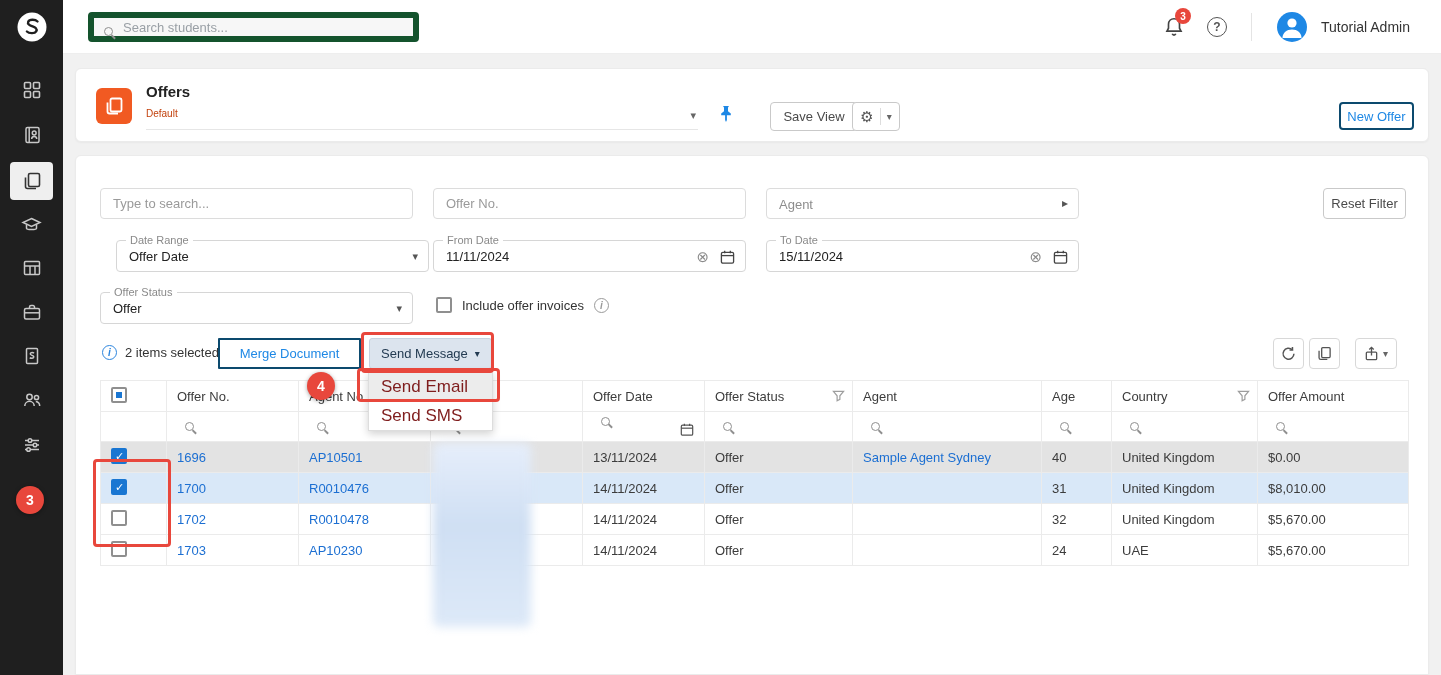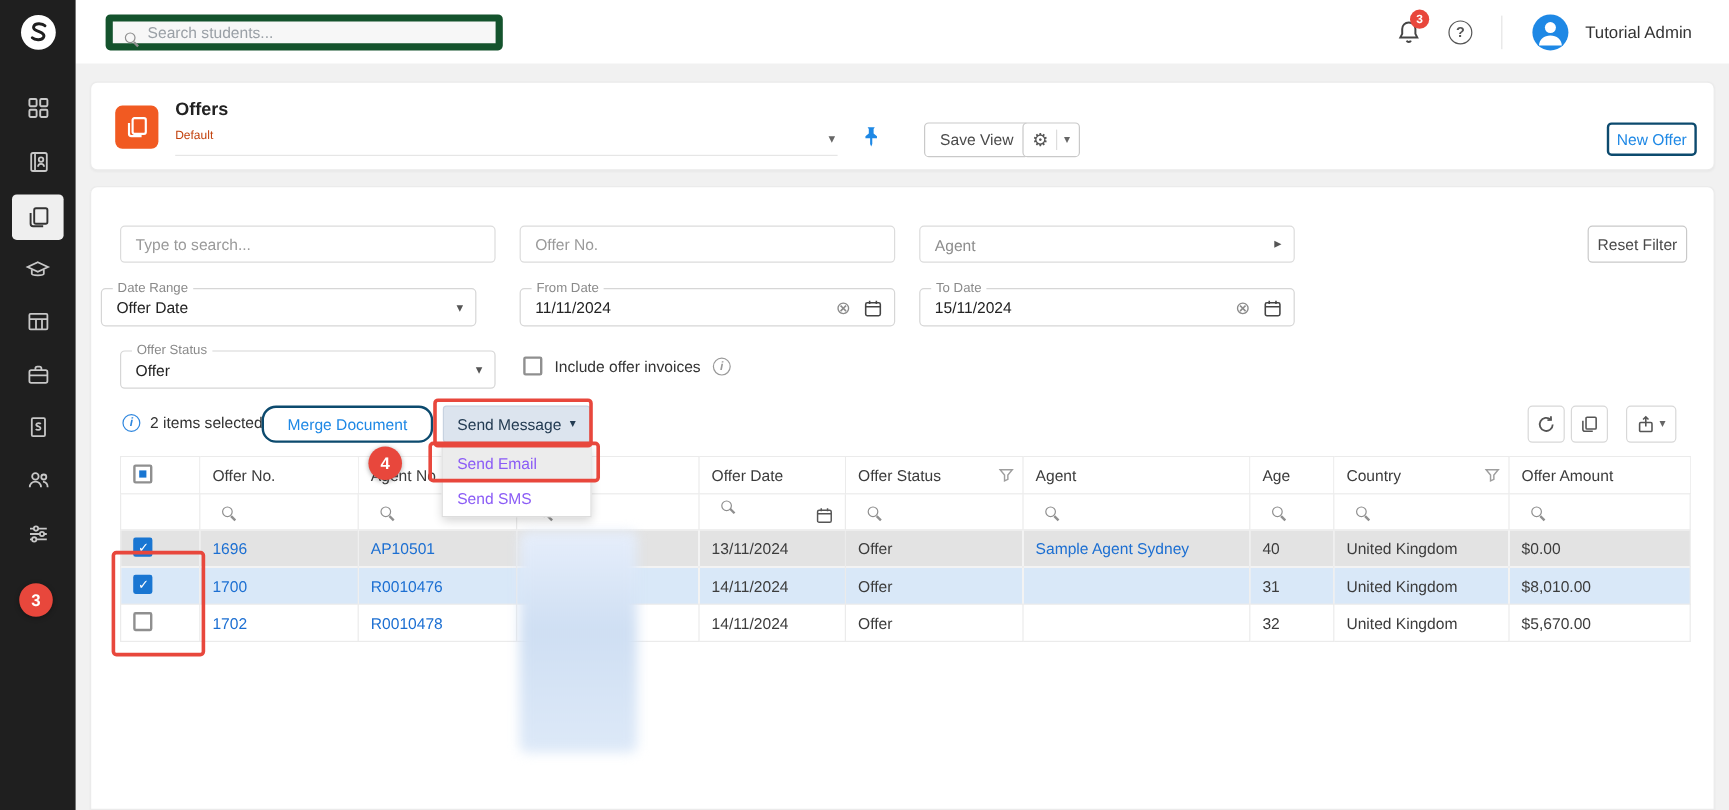--- a/index.html
+++ b/index.html
@@ -63,27 +63,27 @@
   .ofield .cal { position:absolute; right:10px; top:8px; cursor:pointer; }
   .inv-check { position:absolute; left:360px; top:141px; display:flex; align-items:center; gap:10px; }
   .cbx { width:16px; height:16px; border:2px solid #8f8f8f; border-radius:2px; display:inline-block; position:relative; background:#fff; cursor:pointer; flex:0 0 auto; }
   .cbx[data-checked="true"] { background:#1976d2; border-color:#1976d2; }
   .cbx[data-checked="true"]::after { content:"✓"; color:#fff; font-size:11px; font-weight:bold; position:absolute; left:2px; top:0px; }
   .cbx[data-checked="mixed"]::after { content:""; position:absolute; left:3px; top:3px; width:6px; height:6px; background:#1976d2; }
   .info-circ { width:15px; height:15px; border:1.4px solid #9a9a9a; border-radius:50%; color:#9a9a9a; font-size:10px; display:inline-flex; align-items:center; justify-content:center; font-style:italic; font-weight:bold; flex:0 0 auto; }
   .info-circ.blue { border-color:#2e86de; color:#2e86de; }
   
   .sel-info { position:absolute; left:26px; top:189px; display:flex; align-items:center; gap:8px; font-size:13px; color:#333; }
-  .btn-merge { position:absolute; left:142px; top:182px; width:143px; height:31px; border-radius:12px; }
+  .btn-merge { position:absolute; left:142px; top:182px; width:143px; height:31px; border-radius:1px; }
   .btn-sendmsg { position:absolute; left:293px; top:182px; width:123px; height:31px; background:#dce4ee; border:1px solid #c7d2e0; border-radius:3px; color:#233b52; display:flex; align-items:center; justify-content:center; gap:7px; cursor:pointer; font-size:13px; }
   .ic-btn { position:absolute; top:182px; width:31px; height:31px; border:1px solid #d8d8d8; border-radius:4px; background:#fff; display:flex; align-items:center; justify-content:center; cursor:pointer; }
   .ic-btn.wide { width:42px; gap:4px; }
   
   .menu { position:absolute; left:292px; top:215px; width:125px; background:#fff; border:1px solid #ddd; box-shadow:0 3px 8px rgba(0,0,0,.18); z-index:10; }
-  .menu-item { height:29px; line-height:29px; padding:0 12px; font-size:13px; color:#8b5cf6; cursor:pointer; }
+  .menu-item { height:29px; line-height:29px; padding:0 12px; font-size:17px; color:#7f1d1d; cursor:pointer; }
   .menu-item.hl { background:#ececec; }
   
   .grid-wrap { position:absolute; left:24px; top:224px; width:1308px; }
   table.grid { border-collapse:collapse; width:1308px; table-layout:fixed; }
   table.grid th, table.grid td { border:1px solid #ebebeb; font-size:13px; font-weight:normal; color:#3c3c3c; padding:0 10px; height:31px; text-align:left; overflow:hidden; white-space:nowrap; background:#fff; }
   tr.search-row td { height:30px; padding-left:18px; }
   th { position:relative; }
   th .funnel { position:absolute; right:7px; top:9px; }
   td.c-cb, th.c-cb { text-align:center; padding:0; }
   th.c-center, td.c-center { text-align:center; }
@@ -236,21 +236,21 @@
   </div>
   <div class="txt-field" style="left:357px; top:32px;">
     <input type="text" placeholder="Offer No." style="">
   </div>
   <div class="agent-field">
     <span class="ph">Agent</span>
     <span class="chev">▸</span>
   </div>
   <button class="btn btn-reset">Reset Filter</button>
 
-  <div class="ofield" style="left:8px; top:84px;">
+  <div class="ofield" style="left:40px; top:84px;">
     <span class="flabel">Date Range</span>
     <span class="fvalue">Offer Date</span>
     <span class="fcaret">▾</span>
   </div>
   <div class="ofield" style="left:357px; top:84px;">
     <span class="flabel">From Date</span>
     <span class="fvalue">11/11/2024</span>
     <span class="clr">⊗</span>
     <span class="cal">
       <svg width="15" height="16" viewBox="0 0 16 16" fill="none" stroke="#444" stroke-width="1.4">
@@ -397,20 +397,32 @@
         <td class="c-center"><a class="lnk">1702</a></td>
         <td><a class="lnk">R0010478</a></td>
         <td></td>
         <td>14/11/2024</td>
         <td>Offer</td>
         <td></td>
         <td>32</td>
         <td>United Kingdom</td>
         <td>$5,670.00</td>
       </tr>
+      <tr>
+        <td class="c-cb"><span class="cbx" data-checked="false"></span></td>
+        <td class="c-center"><a class="lnk">1703</a></td>
+        <td><a class="lnk">AP10230</a></td>
+        <td></td>
+        <td>14/11/2024</td>
+        <td>Offer</td>
+        <td></td>
+        <td>24</td>
+        <td>UAE</td>
+        <td>$5,670.00</td>
+      </tr>
     </tbody>
       </table>
   </div>
 
   <div class="name-blur"></div>
 
   <div class="menu">
     <div class="menu-item hl">Send Email</div>
     <div class="menu-item">Send SMS</div>
   </div>

